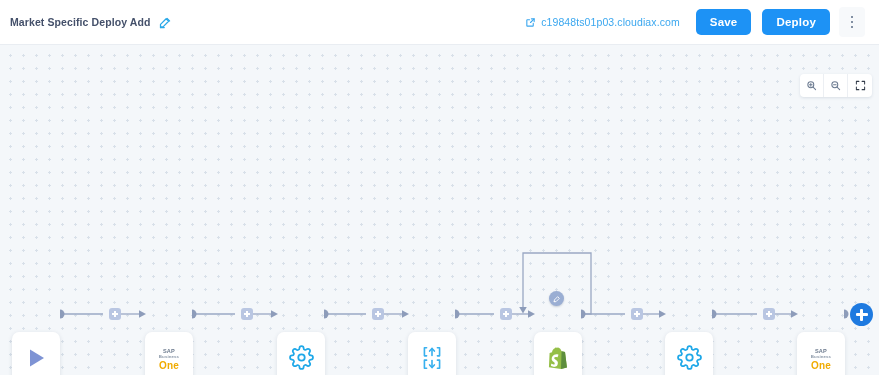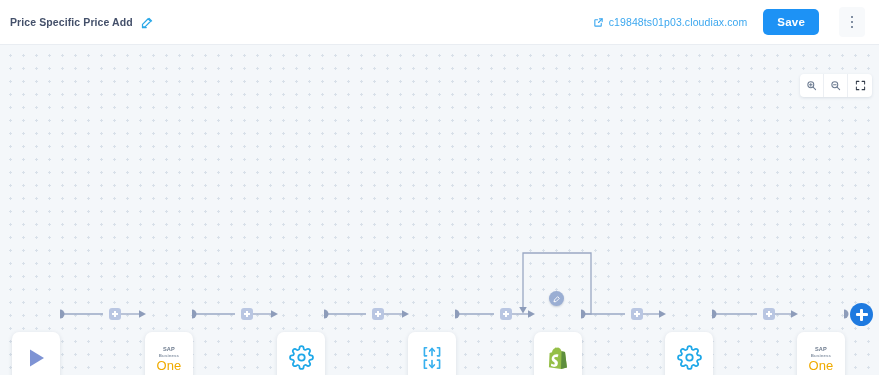--- a/index.html
+++ b/index.html
@@ -123,29 +123,29 @@
     position: absolute; width: 15px; height: 15px; border-radius: 50%;
     background: #9aaed3; display: flex; align-items: center;
     justify-content: center; cursor: pointer;
     box-shadow: 0 1px 2px rgba(40,60,90,.22);
   }
 
   
   .sap-logo { display: flex; flex-direction: column; align-items: center; line-height: 1; }
   .sap-logo .l1 { font-size: 5.6px; font-weight: 700; color: #6d7b8e; letter-spacing: .2px; }
   .sap-logo .l2 { font-size: 4.4px; font-weight: 600; color: #8a97a8; letter-spacing: .1px; margin-top: 1px; }
-  .sap-logo .l3 { font-size: 13px; font-weight: 400; color: #f0ab00; letter-spacing: .1px; margin-top: 1px; }
+  .sap-logo .l3 { font-size: 10px; font-weight: 700; color: #f0ab00; letter-spacing: .1px; margin-top: 1px; }
 </style>
 </head>
 <body>
 
 <div class="app">
 
   <div class="topbar">
-    <div class="flow-title">Price Specific Price Add</div>
+    <div class="flow-title">Market Specific Deploy Add</div>
 
     <div class="edit-title-btn">
       <svg width="15" height="15" viewBox="0 0 24 24" fill="none" stroke="#29a8e8" stroke-width="2" stroke-linecap="round" stroke-linejoin="round">
         <path d="M4 20h6"></path>
         <path d="M4 20v-5l9-9 4 4-9 9H4z"></path>
         <path d="M14.5 5.5l4 4"></path>
       </svg>
     </div>
 
     <div class="spacer"></div>
@@ -155,20 +155,21 @@
         <svg width="11" height="11" viewBox="0 0 24 24" fill="none" stroke="#3ba7ef" stroke-width="2.4" stroke-linecap="round" stroke-linejoin="round">
           <path d="M14 4h6v6"></path>
           <path d="M20 4l-8 8"></path>
           <path d="M18 14v5a1 1 0 0 1-1 1H5a1 1 0 0 1-1-1V7a1 1 0 0 1 1-1h5"></path>
         </svg>
       </span>
       <span>c19848ts01p03.cloudiax.com</span>
     </a>
 
     <button class="btn btn-save">Save</button>
+    <button class="btn btn-deploy">Deploy</button>
 
     <div class="kebab">
       <i></i>
         <i></i>
         <i></i>
     </div>
   </div>
 
   <div class="canvas">
 

